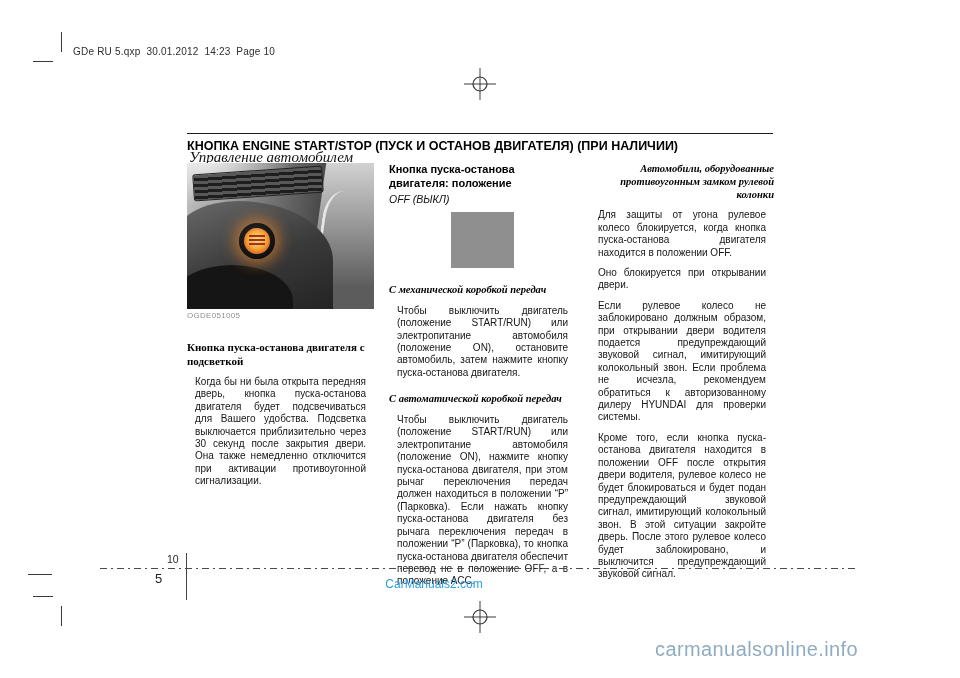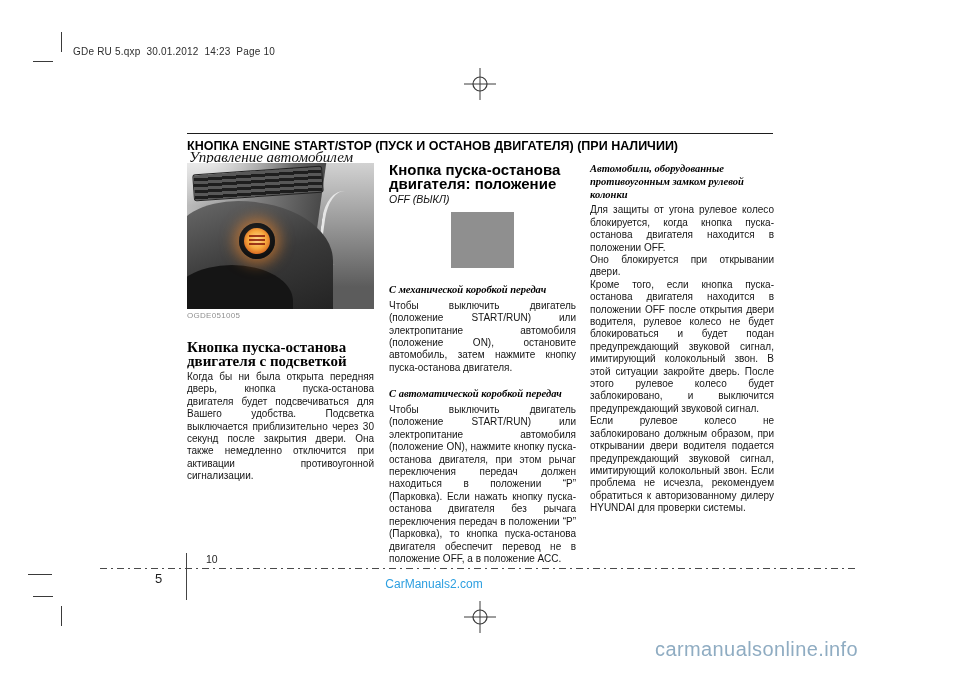--- a/index.html
+++ b/index.html
@@ -15,27 +15,27 @@
   
   .running-head{position:absolute;left:189px;top:112px;font-family:"Liberation Serif",serif;
                 font-style:italic;font-size:15px;line-height:18px;color:#101010;margin-top:36px;}
   .head-rule{position:absolute;left:187px;top:133px;width:586px;height:1px;background:#1d1d1d;}
   .section-title{position:absolute;left:187px;top:139px;width:600px;margin:0;
                  font-size:12.5px;line-height:15px;font-weight:bold;color:#000;}
 
   
   .col{position:absolute;top:163px;width:187px;}
   .col1{left:187px}.col2{left:389px}.col3{left:590px;width:184px}
-  .colhead{margin:0 0 3px;font-size:15px;line-height:13.5px;font-weight:bold;color:#000;}
+  .colhead{margin:0 0 3px;font-size:11px;line-height:13.5px;font-weight:bold;color:#000;}
   .off-label{margin:3px 0 0;font-style:italic;font-size:10.5px;line-height:13px;color:#111;}
   .serifhead{margin:14px 0 3px;font-family:"Liberation Serif",serif;font-weight:bold;
              font-style:italic;font-size:10.5px;line-height:12.8px;color:#000;}
   .serifhead.first{margin-top:16px;}
-  .serifhead.top{margin-top:0;}
-  p.body{margin:0;font-size:10px;line-height:12.4px;text-align:justify;color:#151515;}
+  .serifhead.top{margin-top:0;text-align:right;}
+  p.body{margin:8px;font-size:10px;line-height:12.4px;text-align:justify;color:#151515;}
   .mt4{margin-top:4px}.mt12{margin-top:12px}.mt2{margin-top:2px}
   .caption{margin-top:2px;font-size:8px;line-height:10px;color:#909090;text-align:left;
            padding-right:26px;letter-spacing:.3px;}
   .col1 .colhead{margin-top:20px;font-family:Liberation Serif, serif;}
 
   
   .photo{position:relative;width:187px;height:146px;overflow:hidden;
          background:linear-gradient(100deg,#c2c2c2 0%,#9a9a9a 22%,#6f6f6f 45%,#3f3f3f 72%,#262626 100%);}
   .photo .light{position:absolute;left:-20px;top:-30px;width:130px;height:74px;
          background:radial-gradient(ellipse at 30% 30%,rgba(255,255,255,.85),rgba(255,255,255,0) 70%);}
@@ -58,21 +58,21 @@
          background:radial-gradient(circle at 50% 45%,#ffd98f 0%,#f7a93e 45%,#d96a22 75%,#a33417 100%);}
   .photo .btnmark{position:absolute;left:10px;top:12px;width:16px;height:12px;
          background:repeating-linear-gradient(180deg,rgba(140,30,10,.85) 0 2px,rgba(255,210,140,0) 2px 4px);}
 
   
   .placeholder{width:63px;height:56px;background:#8f8f8f;margin:6px auto 0;}
 
   
   .dash-line{position:absolute;left:100px;top:568px;width:758px;height:1px;
          background:repeating-linear-gradient(90deg,#4a4a4a 0 7px,transparent 7px 11px,#4a4a4a 11px 13px,transparent 13px 17px);}
-  .folio-page{position:absolute;left:167px;top:553px;font-size:10.5px;color:#1f1f1f;margin-left:39px;}
+  .folio-page{position:absolute;left:167px;top:553px;font-size:10.5px;color:#1f1f1f;}
   .folio-chapter{position:absolute;left:155px;top:571px;font-size:13px;color:#1f1f1f;}
   .folio-tick{position:absolute;left:186px;top:553px;width:1px;height:47px;background:#444;}
 
   
   .wm-center{position:absolute;left:50%;top:577px;transform:translateX(-50%);
          font-size:12px;color:#2d9fe0;}
   .wm-corner{position:absolute;right:10px;top:638px;font-size:20px;color:#8facc2;letter-spacing:.4px;}
 </style>
 </head>
 <body>
@@ -132,22 +132,22 @@
     <h3 class="serifhead first">С механической коробкой передач</h3>
     <p class="body">Чтобы выключить двигатель (положение START/RUN) или электропитание автомобиля (положение ON), остановите автомобиль, затем нажмите кнопку пуска-останова двигателя.</p>
     <h3 class="serifhead">С автоматической коробкой передач</h3>
     <p class="body">Чтобы выключить двигатель (положение START/RUN) или электропитание автомобиля (положение ON), нажмите кнопку пуска-останова двигателя, при этом рычаг переключения передач должен находиться в положении “Р” (Парковка). Если нажать кнопку пуска-останова двигателя без рычага переключения передач в положении “Р” (Парковка), то кнопка пуска-останова двигателя обеспечит перевод не в положение OFF, а в положение АСС.</p>
   </div>
 
   <div class="col col3">
     <h3 class="serifhead top">Автомобили, оборудованные противоугонным замком рулевой колонки</h3>
     <p class="body mt4">Для защиты от угона рулевое колесо блокируется, когда кнопка пуска-останова двигателя находится в положении OFF.</p>
     <p class="body mt2">Оно блокируется при открывании двери.</p>
+    <p class="body mt12">Если рулевое колесо не заблокировано должным образом, при открывании двери водителя подается предупреждающий звуковой сигнал, имитирующий колокольный звон. Если проблема не исчезла, рекомендуем обратиться к авторизованному дилеру HYUNDAI для проверки системы.</p>
     <p class="body mt2">Кроме того, если кнопка пуска-останова двигателя находится в положении OFF после открытия двери водителя, рулевое колесо не будет блокироваться и будет подан предупреждающий звуковой сигнал, имитирующий колокольный звон. В этой ситуации закройте дверь. После этого рулевое колесо будет заблокировано, и выключится предупреждающий звуковой сигнал.</p>
-    <p class="body mt12">Если рулевое колесо не заблокировано должным образом, при открывании двери водителя подается предупреждающий звуковой сигнал, имитирующий колокольный звон. Если проблема не исчезла, рекомендуем обратиться к авторизованному дилеру HYUNDAI для проверки системы.</p>
   </div>
 
   <div class="dash-line"></div>
   <div class="folio-page">10</div>
   <div class="folio-chapter">5</div>
   <div class="folio-tick"></div>
 
   <div class="wm-center">CarManuals2.com</div>
   <div class="wm-corner">carmanualsonline.info</div>
 

